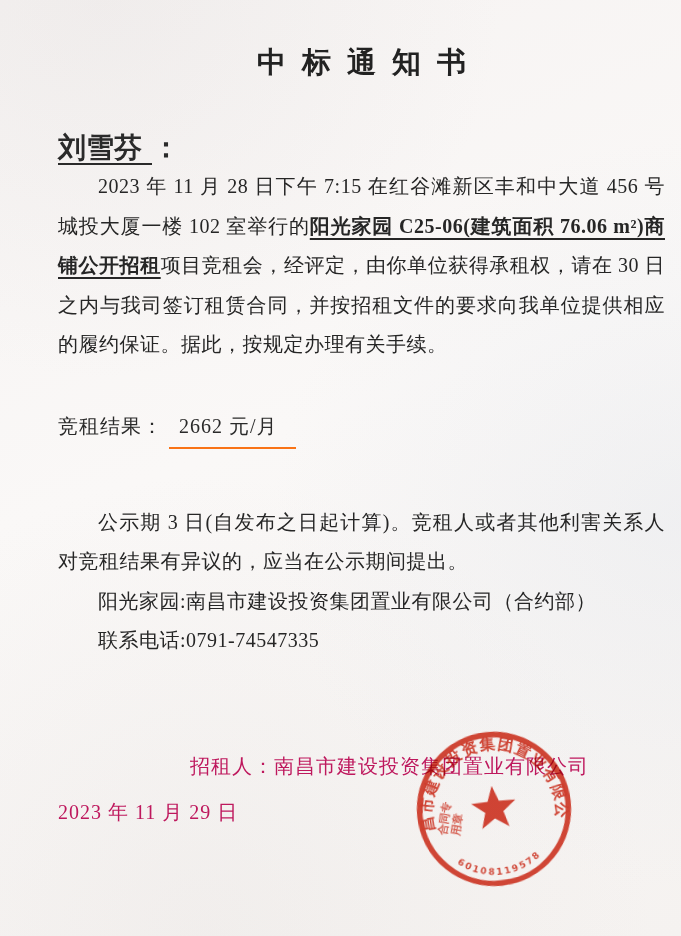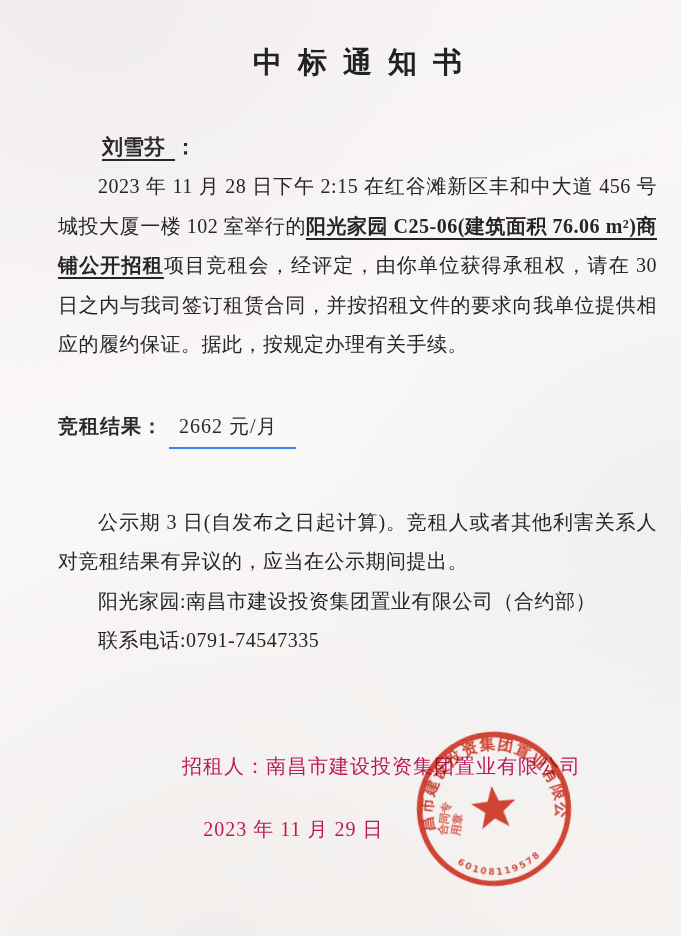--- a/index.html
+++ b/index.html
@@ -9,37 +9,36 @@
     font-family:"Liberation Serif","DejaVu Serif",serif;
     background:
       radial-gradient(130% 90% at 15% 0%, rgba(210,205,205,.18), rgba(0,0,0,0) 45%),
       radial-gradient(120% 80% at 100% 55%, rgba(205,215,228,.20), rgba(0,0,0,0) 50%),
       radial-gradient(120% 90% at 30% 100%, rgba(208,202,200,.14), rgba(0,0,0,0) 55%),
       linear-gradient(160deg,#f6f3f2 0%,#faf8f7 45%,#f5f2f0 100%);
     color:#2a2a2a;
   }
   .page{
     position:absolute;inset:0;
-    padding:0 24px 0 58px;
+    padding:0 16px 0 58px;
     box-sizing:border-box;
   }
   .title{
     margin:42px 0 0 0;
     text-align:center;
     font-size:29px;line-height:40px;
     font-weight:700;
     letter-spacing:16px;
     padding-left:16px; 
     color:#222;
   }
   .salutation{
     margin-top:46px;
-    font-size:21px;line-height:39px;
+    font-size:28px;line-height:39px;
     font-weight:700;
-    margin-left:44px;
   }
   .salutation .name{
     border-bottom:2.5px solid #2a2a2a;
     padding-right:10px;
   }
   .bodytext{
     font-size:20px;line-height:39.5px;
     text-align:justify;
     text-justify:inter-ideograph;
     letter-spacing:.5px;
@@ -49,37 +48,37 @@
   .emph{
     font-weight:700;
     text-decoration:underline;
     text-decoration-thickness:2px;
     text-underline-offset:5px;
   }
   .result{
     margin:42px 0 0 0;
     font-size:20px;line-height:39px;
   }
-  .result .label{font-weight:700;letter-spacing:1px;}
+  .result .label{font-weight:400;letter-spacing:1px;}
   .result .value{
     display:inline-block;
-    border-bottom:2px solid #3b82f6;
+    border-bottom:2px solid #f97316;
     padding:0 18px 1px 10px;
     margin-left:6px;
     letter-spacing:1px;
   }
   .notice{margin-top:54px;}
   .plainline{margin:0;text-indent:2em;}
   .signature{
     margin-top:86px;
     font-size:20px;line-height:39px;
     color:#be185d;
   }
   .signature .company-line{text-align:right;padding-right:76px;letter-spacing:1px;}
-  .signature .date-line{text-align:center;padding-right:128px;margin-top:24px;letter-spacing:1px;}
+  .signature .date-line{text-align:left;padding-right:128px;margin-top:7px;letter-spacing:1px;}
   .seal{
     position:absolute;
     left:413px;top:725px;
     width:162px;height:168px;
     transform:rotate(-6deg);
     mix-blend-mode:multiply;
     opacity:.93;
     pointer-events:none;
     filter:blur(.2px);
   }
@@ -89,21 +88,21 @@
 
 <div class="page">
 
   <h1 class="title">中标通知书</h1>
 
   <div class="salutation">
     <span class="name">刘雪芬</span><span>：</span>
   </div>
 
   <p class="bodytext para">
-    <span>2023 年 11 月 28 日下午 2:15 在红谷滩新区丰和中大道 456 号城投大厦一楼 102 室举行的</span><span class="emph">阳光家园 C25-06(建筑面积 76.06 m²)商铺公开招租</span><span>项目竞租会，经评定，由你单位获得承租权，请在 30 日之内与我司签订租赁合同，并按招租文件的要求向我单位提供相应的履约保证。据此，按规定办理有关手续。</span>
+    <span>2023 年 11 月 28 日下午 7:15 在红谷滩新区丰和中大道 456 号城投大厦一楼 102 室举行的</span><span class="emph">阳光家园 C25-06(建筑面积 76.06 m²)商铺公开招租</span><span>项目竞租会，经评定，由你单位获得承租权，请在 30 日之内与我司签订租赁合同，并按招租文件的要求向我单位提供相应的履约保证。据此，按规定办理有关手续。</span>
   </p>
 
   <p class="result">
     <span class="label">竞租结果：</span><span class="value">2662 元/月</span>
   </p>
 
   <p class="bodytext para notice">公示期 3 日(自发布之日起计算)。竞租人或者其他利害关系人对竞租结果有异议的，应当在公示期间提出。</p>
 
   <p class="bodytext plainline">阳光家园:南昌市建设投资集团置业有限公司（合约部）</p>
   <p class="bodytext plainline">联系电话:0791-74547335</p>

